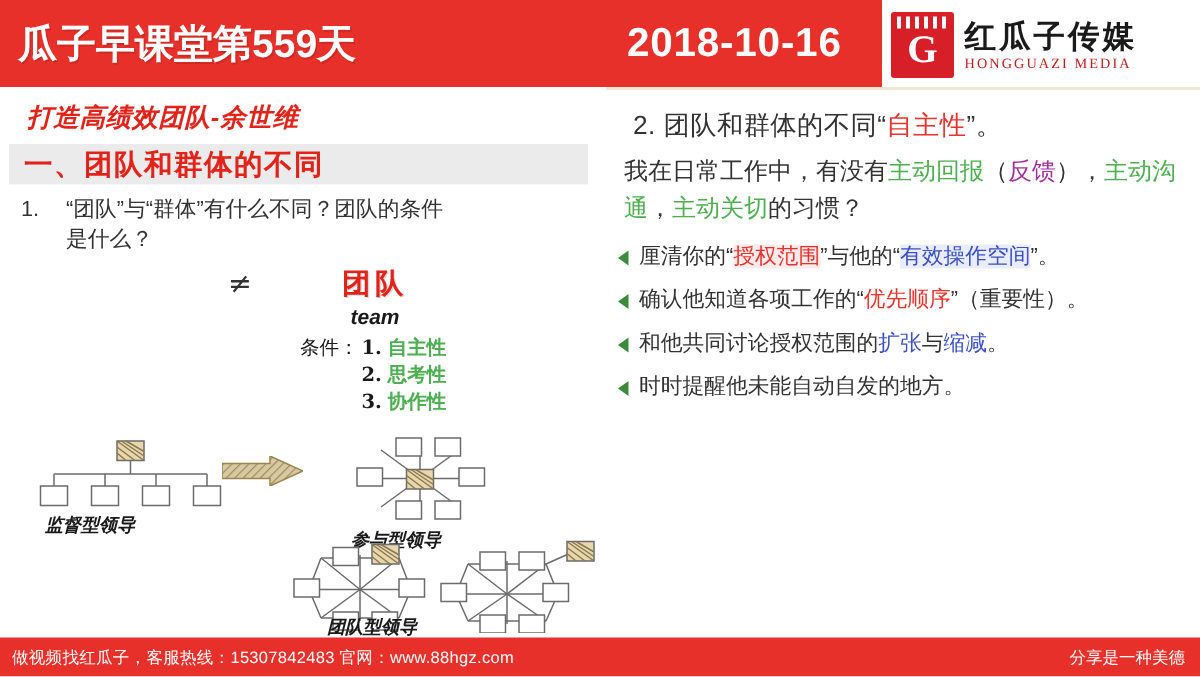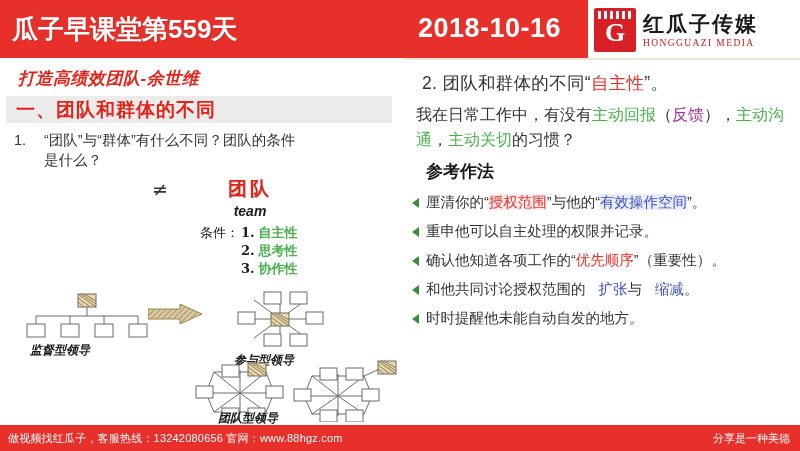--- a/index.html
+++ b/index.html
@@ -256,21 +256,21 @@
   .bullet-text {
     flex: 1;
     color: #333333;
     font-size: 14.5px;
     line-height: 20px;
   }
 
   
   .c-red    { color: #e8322c; }
   .c-green  { color: #4caf50; }
-  .c-blue   { color: #3a4fc4; padding-left: 13px; }
+  .c-blue   { color: #3a4fc4; }
   .c-purple { color: #a0309c; }
   .hl-red   { color: #e8322c; background: #fdeaea; }
   .hl-blue  { color: #3a4fc4; background: #e9ecfb; }
 
   
   .footer {
     position: absolute; left: 0; top: 425px;
     width: 800px; height: 26px;
     background: #e8302a;
     display: flex; align-items: center;
@@ -460,37 +460,30 @@
 
     <div class="panel-right">
 
       <div class="r-head">
         <span>2.</span>
         <span>团队和群体的不同“</span><span class="c-red">自主性</span><span>”。</span>
       </div>
 
       <div class="r-para"><span>我在日常工作中，有没有</span><span class="c-green">主动回报</span><span>（</span><span class="c-purple">反馈</span><span>），</span><span class="c-green">主动沟通</span><span>，</span><span class="c-green">主动关切</span><span>的习惯？</span></div>
 
-      <div class="r-sub">参考作法</div>
 
       <div class="bullets">
 
         <div class="bullet-row">
           <div class="bullet-tri">
               <i></i>
             </div>
           <div class="bullet-text"><span>厘清你的“</span><span class="hl-red">授权范围</span><span>”与他的“</span><span class="hl-blue">有效操作空间</span><span>”。</span></div>
         </div>
 
-        <div class="bullet-row">
-          <div class="bullet-tri">
-              <i></i>
-            </div>
-          <div class="bullet-text"><span>重申他可以自主处理的权限并记录。</span></div>
-        </div>
 
         <div class="bullet-row">
           <div class="bullet-tri">
               <i></i>
             </div>
           <div class="bullet-text"><span>确认他知道各项工作的“</span><span class="c-red">优先顺序</span><span>”（重要性）。</span></div>
         </div>
 
         <div class="bullet-row">
           <div class="bullet-tri">
@@ -504,17 +497,17 @@
               <i></i>
             </div>
           <div class="bullet-text"><span>时时提醒他未能自动自发的地方。</span></div>
         </div>
 
       </div>
     </div>
   </div>
 
   <div class="footer">
-    <div class="footer-left">做视频找红瓜子，客服热线：13242080656   官网：www.88hgz.com</div>
+    <div class="footer-left">做视频找红瓜子，客服热线：15307842483   官网：www.88hgz.com</div>
     <div class="footer-right">分享是一种美德</div>
   </div>
 
 </div>
 
 </body></html>

